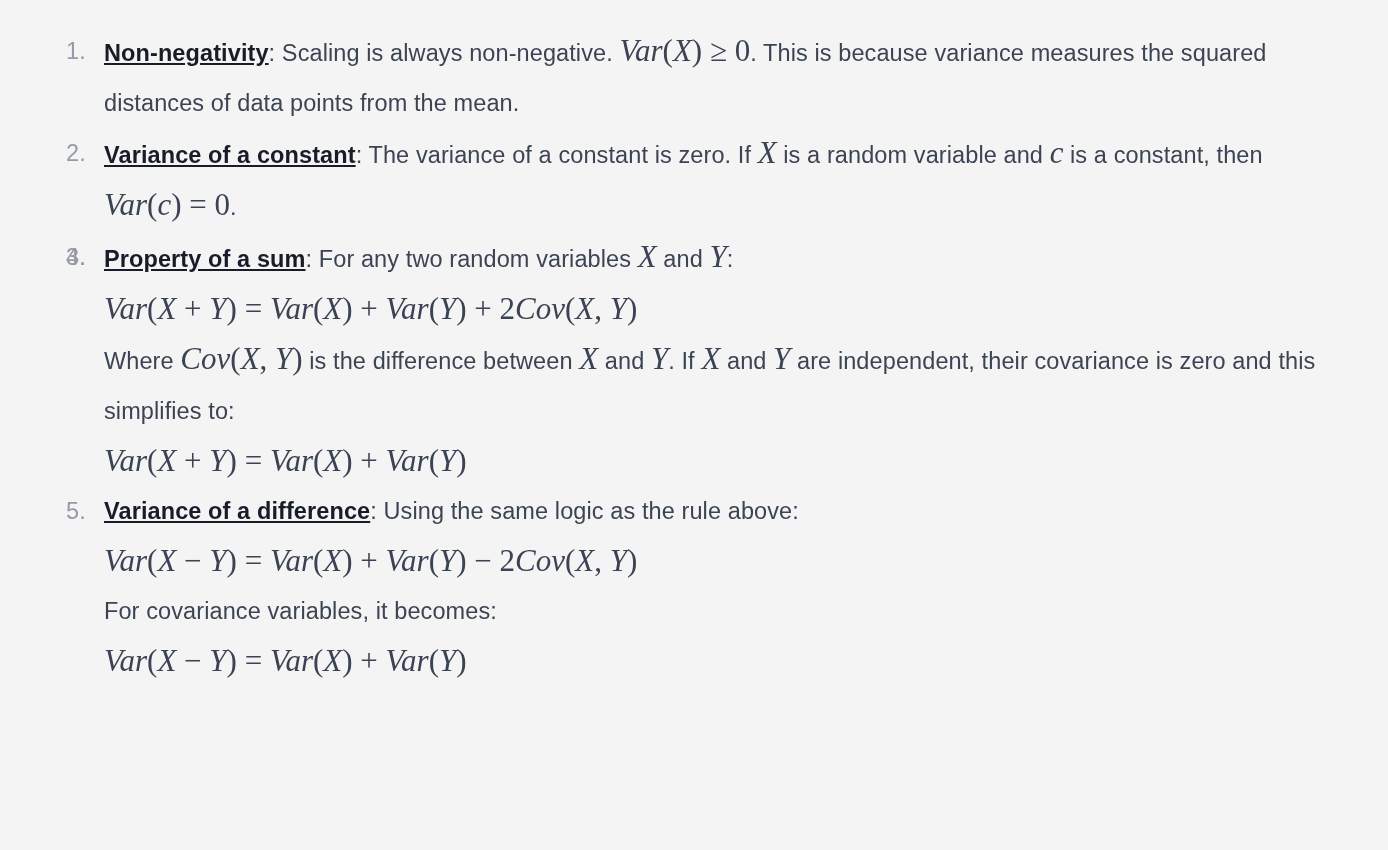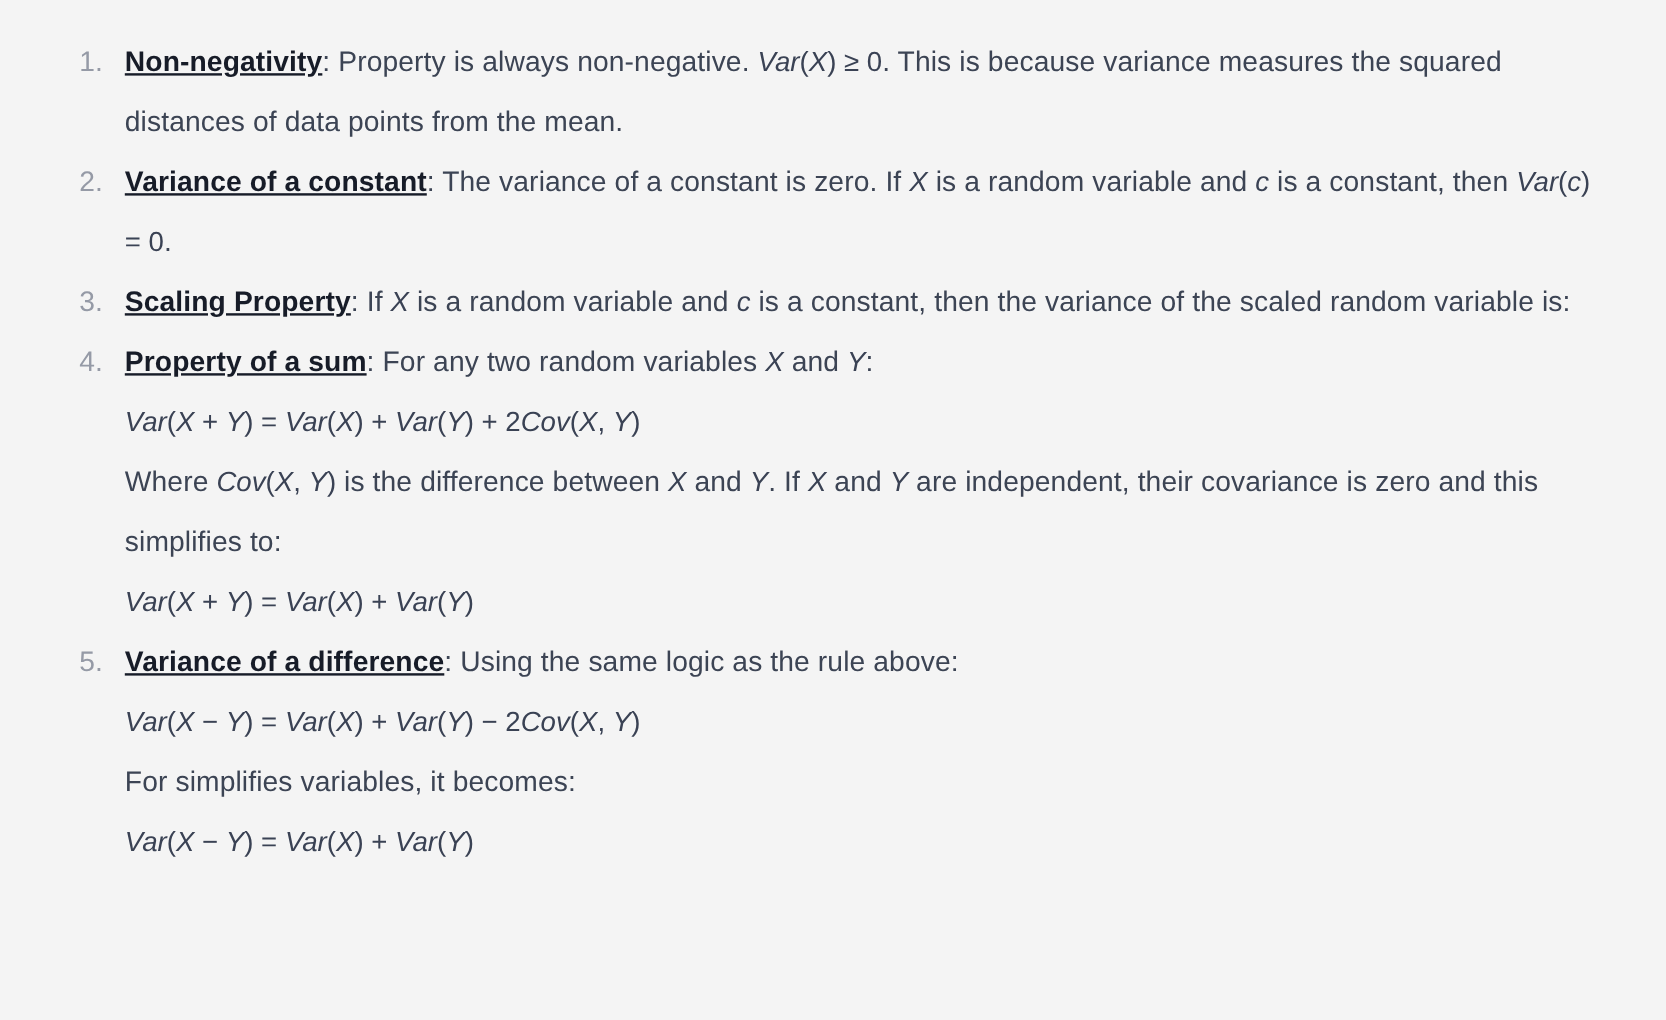--- a/index.html
+++ b/index.html
@@ -28,54 +28,53 @@
     position: absolute;
     left: 0;
     top: 0;
     width: 34px;
     color: var(--marker, #959aa6);
     font-weight: 400;
   }
   .item p { margin: 0; }
   .item b { font-weight: 700; color: var(--bold, #171c28); text-decoration: underline; }
   .math {
-    font-family: Liberation Sans, sans-serif;
+    font-family: Liberation Serif, serif;
     color: var(--math, #3a4254);
-    font-size: 23px;
+    font-size: 31px;
     letter-spacing: 0;
   }
   .math i { font-style: italic; }
   .math sup { font-size: 0.6em; line-height: 0; }
   .math-block { margin: 0; }
 </style>
 </head>
 <body style="--bg: #f4f4f4; --text: #3c4454; --bold: #171c28; --marker: #959aa6; --math: #3a4254;">
 
 <div class="doc">
   <div class="olist">
       <div class="item">
         <span class="marker">1.</span>
-        <p><b>Non-negativity</b><span>: Property is always non-negative. </span><span class="math"><i>Var</i>(<i>X</i>) ≥ 0</span><span>. This is because variance measures the squared distances of data points from the mean.</span></p>
+        <p><b>Non-negativity</b><span>: Scaling is always non-negative. </span><span class="math"><i>Var</i>(<i>X</i>) ≥ 0</span><span>. This is because variance measures the squared distances of data points from the mean.</span></p>
       </div>
       <div class="item">
         <span class="marker">2.</span>
         <p><b>Variance of a constant</b><span>: The variance of a constant is zero. If </span><span class="math"><i>X</i></span><span> is a random variable and </span><span class="math"><i>c</i></span><span> is a constant, then </span><span class="math"><i>Var</i>(<i>c</i>) = 0</span><span>.</span></p>
       </div>
       <div class="item">
         <span class="marker">3.</span>
-        <p><b>Scaling Property</b><span>: If </span><span class="math"><i>X</i></span><span> is a random variable and </span><span class="math"><i>c</i></span><span> is a constant, then the variance of the scaled random variable is:</span></p>
       </div>
       <div class="item">
         <span class="marker">4.</span>
         <p><b>Property of a sum</b><span>: For any two random variables </span><span class="math"><i>X</i></span><span> and </span><span class="math"><i>Y</i></span><span>:</span></p>
         <div class="math-block math"><i>Var</i>(<i>X</i> + <i>Y</i>) = <i>Var</i>(<i>X</i>) + <i>Var</i>(<i>Y</i>) + 2<i>Cov</i>(<i>X</i>, <i>Y</i>)</div>
         <p><span>Where </span><span class="math"><i>Cov</i>(<i>X</i>, <i>Y</i>)</span><span> is the difference between </span><span class="math"><i>X</i></span><span> and </span><span class="math"><i>Y</i></span><span>. If </span><span class="math"><i>X</i></span><span> and </span><span class="math"><i>Y</i></span><span> are independent, their covariance is zero and this simplifies to:</span></p>
         <div class="math-block math"><i>Var</i>(<i>X</i> + <i>Y</i>) = <i>Var</i>(<i>X</i>) + <i>Var</i>(<i>Y</i>)</div>
       </div>
       <div class="item">
         <span class="marker">5.</span>
         <p><b>Variance of a difference</b><span>: Using the same logic as the rule above:</span></p>
         <div class="math-block math"><i>Var</i>(<i>X</i> − <i>Y</i>) = <i>Var</i>(<i>X</i>) + <i>Var</i>(<i>Y</i>) − 2<i>Cov</i>(<i>X</i>, <i>Y</i>)</div>
-        <p><span>For simplifies variables, it becomes:</span></p>
+        <p><span>For covariance variables, it becomes:</span></p>
         <div class="math-block math"><i>Var</i>(<i>X</i> − <i>Y</i>) = <i>Var</i>(<i>X</i>) + <i>Var</i>(<i>Y</i>)</div>
       </div>
     </div>
 </div>
 
 </body></html>

